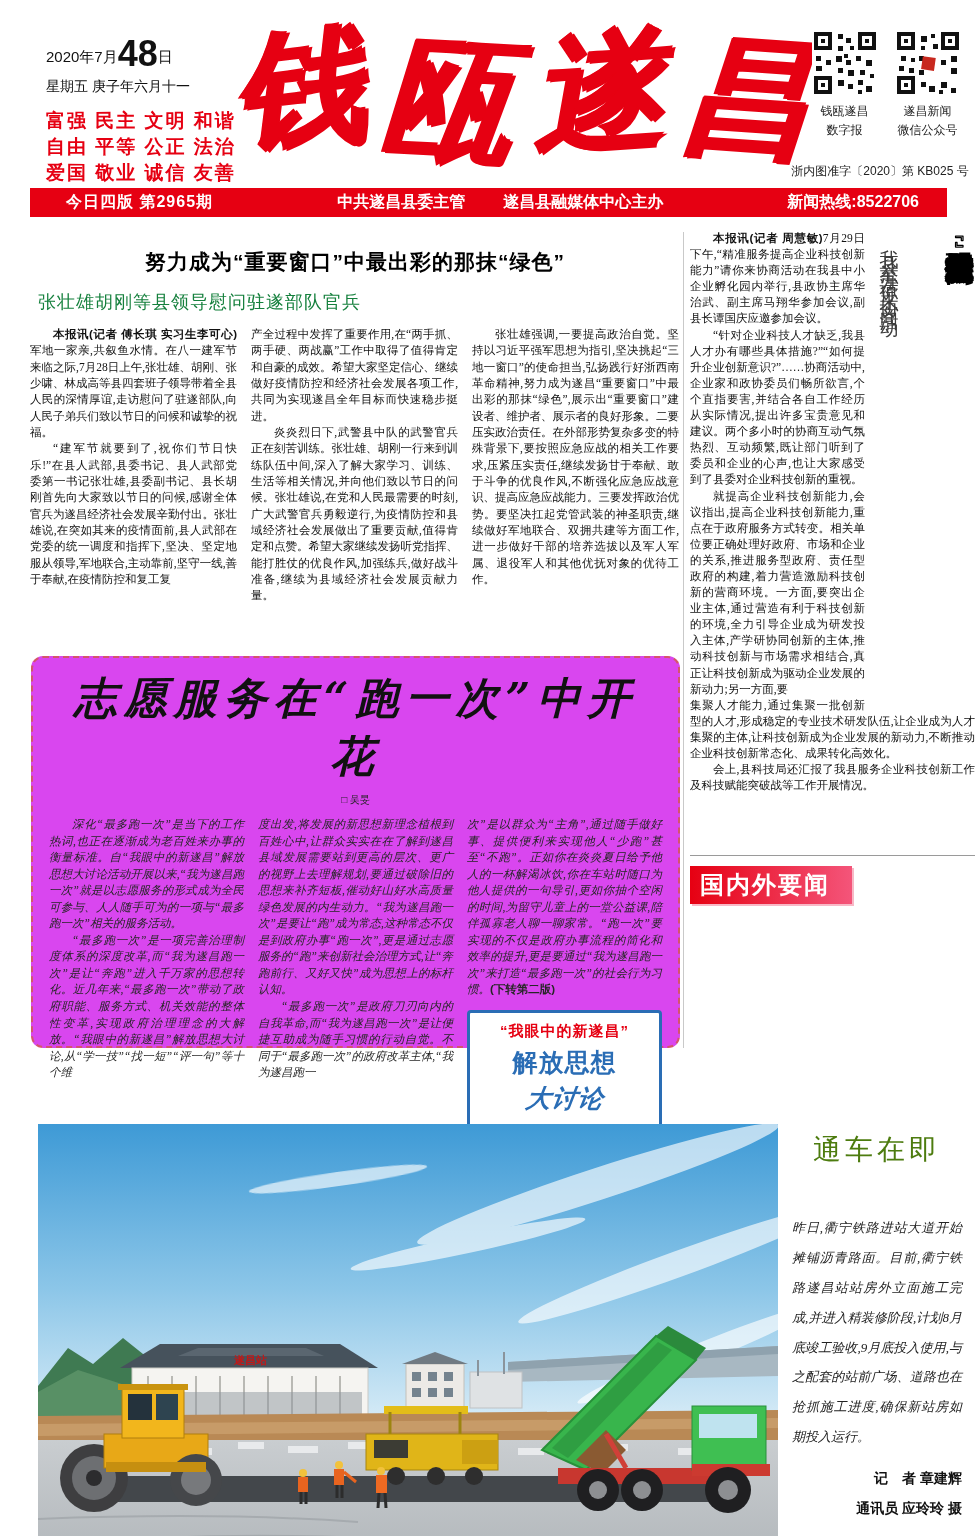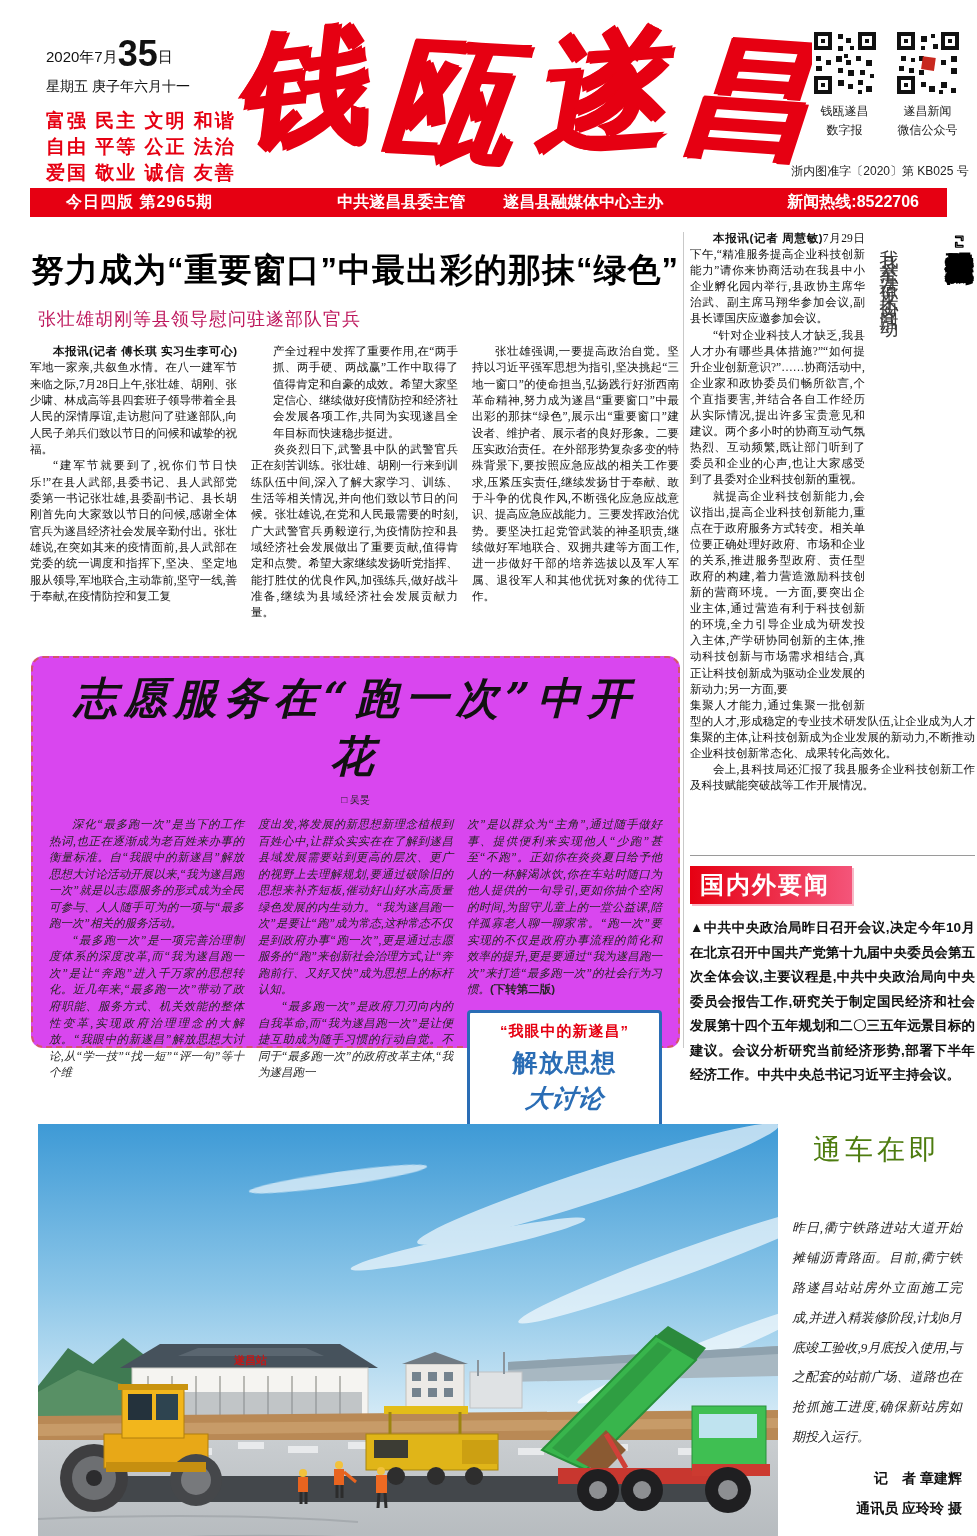--- a/index.html
+++ b/index.html
@@ -37,23 +37,23 @@
   .infobar { position:absolute; left:30px; top:188px; width:917px; height:29px;
              background:#e60012; color:#fff; display:flex; align-items:center;
              font-family:"Liberation Sans",sans-serif; font-weight:bold; font-size:16px; }
   .ib-left { margin-left:36px; letter-spacing:1px; }
   .ib-center { margin:0 auto; display:flex; gap:38px; }
   .ib-right { margin-right:28px; }
   
   .vdivider { position:absolute; left:683px; top:232px; width:1px; height:816px; background:#c9c9c9; }
   
   .lead { position:absolute; left:30px; top:230px; width:650px; }
-  .lead-headline { font-family:"Liberation Sans",sans-serif; font-weight:900; font-size:33px;
+  .lead-headline { font-family:"Liberation Sans",sans-serif; font-weight:900; font-size:21px;
                    color:#000; text-align:center; letter-spacing:1px; margin-top:18px; }
-  .lead-subhead { font-size:18px; color:#be185d; margin:14px 0 12px 8px; letter-spacing:1px; }
+  .lead-subhead { font-size:18px; color:#15803d; margin:14px 0 12px 8px; letter-spacing:1px; }
   .lead-cols { display:flex; gap:14px; }
   .lead-col { width:207px; font-size:11.5px; line-height:1.42; text-align:justify; color:#111; }
   .lead-col p { text-indent:2em; margin:0; }
   .lead-col .rep { font-weight:bold; font-family:"Liberation Sans",sans-serif; }
   
   .vol { position:absolute; left:31px; top:656px; width:649px; height:392px;
          border:2px dashed #d4566a; border-radius:12px; padding:8px 16px 10px; background:#d946ef; }
   .vol-title { text-align:center; font-family:"DejaVu Serif",serif; font-style:italic; font-weight:bold;
                font-size:43px; letter-spacing:7px; color:#111; margin-top:4px; }
   .vol-author { text-align:center; font-size:10px; margin:7px 0 9px; color:#222; }
@@ -96,21 +96,21 @@
   .caption-credits { margin-top:12px; text-align:right; font-family:"Liberation Sans",sans-serif;
                      font-weight:bold; font-size:14px; line-height:2.1; color:#111; }
 </style>
 </head>
 <body>
 
 <div class="page">
 
   <div class="date-block">
     <div class="date-l1">
-      <span>2020年7月</span><span class="day">35</span><span>日</span>
+      <span>2020年7月</span><span class="day">48</span><span>日</span>
     </div>
     <div class="date-l2">星期五  庚子年六月十一</div>
   </div>
 
   <div class="values">
     <div>富强 民主 文明 和谐</div>
     <div>自由 平等 公正 法治</div>
     <div>爱国 敬业 诚信 友善</div>
   </div>
 
@@ -219,21 +219,21 @@
 
   <div class="lead">
     <div class="lead-headline">努力成为“重要窗口”中最出彩的那抹“绿色”</div>
     <div class="lead-subhead">张壮雄胡刚等县领导慰问驻遂部队官兵</div>
     <div class="lead-cols">
       <div class="lead-col">
         <p><span class="rep">本报讯(记者 傅长琪 实习生李可心)</span><span>军地一家亲,共叙鱼水情。在八一建军节来临之际,7月28日上午,张壮雄、胡刚、张少啸、林成高等县四套班子领导带着全县人民的深情厚谊,走访慰问了驻遂部队,向人民子弟兵们致以节日的问候和诚挚的祝福。</span></p>
         <p>“建军节就要到了,祝你们节日快乐!”在县人武部,县委书记、县人武部党委第一书记张壮雄,县委副书记、县长胡刚首先向大家致以节日的问候,感谢全体官兵为遂昌经济社会发展辛勤付出。张壮雄说,在突如其来的疫情面前,县人武部在党委的统一调度和指挥下,坚决、坚定地服从领导,军地联合,主动靠前,坚守一线,善于奉献,在疫情防控和复工复</p>
       </div>
       <div class="lead-col">
-        <p style="text-indent:0;margin-left:22px;">产全过程中发挥了重要作用,在“两手抓、两手硬、两战赢”工作中取得了值得肯定和自豪的成效。希望大家坚定信心、继续做好疫情防控和经济社会发展各项工作,共同为实现遂昌全年目标而快速稳步挺进。</p>
+        <p style="text-indent:0;">产全过程中发挥了重要作用,在“两手抓、两手硬、两战赢”工作中取得了值得肯定和自豪的成效。希望大家坚定信心、继续做好疫情防控和经济社会发展各项工作,共同为实现遂昌全年目标而快速稳步挺进。</p>
         <p>炎炎烈日下,武警县中队的武警官兵正在刻苦训练。张壮雄、胡刚一行来到训练队伍中间,深入了解大家学习、训练、生活等相关情况,并向他们致以节日的问候。张壮雄说,在党和人民最需要的时刻,广大武警官兵勇毅逆行,为疫情防控和县域经济社会发展做出了重要贡献,值得肯定和点赞。希望大家继续发扬听党指挥、能打胜仗的优良作风,加强练兵,做好战斗准备,继续为县域经济社会发展贡献力量。</p>
       </div>
       <div class="lead-col">
         <p>张壮雄强调,一要提高政治自觉。坚持以习近平强军思想为指引,坚决挑起“三地一窗口”的使命担当,弘扬践行好浙西南革命精神,努力成为遂昌“重要窗口”中最出彩的那抹“绿色”,展示出“重要窗口”建设者、维护者、展示者的良好形象。二要压实政治责任。在外部形势复杂多变的特殊背景下,要按照应急应战的相关工作要求,压紧压实责任,继续发扬甘于奉献、敢于斗争的优良作风,不断强化应急应战意识、提高应急应战能力。三要发挥政治优势。要坚决扛起党管武装的神圣职责,继续做好军地联合、双拥共建等方面工作,进一步做好干部的培养选拔以及军人军属、退役军人和其他优抚对象的优待工作。</p>
       </div>
     </div>
   </div>
 
   <div class="focus">
     <div class="focus-heads">
@@ -264,21 +264,20 @@
         <div class="vol-logo">
           <div class="vol-logo-l1">“我眼中的新遂昌”</div>
           <div class="vol-logo-l2"><span>解放思想</span><span class="styled">大讨论</span></div>
         </div>
       </div>
     </div>
   </div>
 
   <div class="briefs">
     <div class="briefs-header">国内外要闻</div>
-    <div class="briefs-text">▲中共中央政治局昨日召开会议,决定今年10月在北京召开中国共产党第十九届中央委员会第五次全体会议,主要议程是,中共中央政治局向中央委员会报告工作,研究关于制定国民经济和社会发展第十四个五年规划和二〇三五年远景目标的建议。会议分析研究当前经济形势,部署下半年经济工作。中共中央总书记习近平主持会议。</div>
   </div>
 
   <div class="photo">
     <svg viewBox="0 0 740 461">
       <defs>
         <linearGradient id="sky" x1="0" y1="0" x2="0" y2="1">
           <stop offset="0" stop-color="#3e9ad6"></stop>
           <stop offset="0.55" stop-color="#8cc6e8"></stop>
           <stop offset="1" stop-color="#d8ecf7"></stop>
         </linearGradient>

